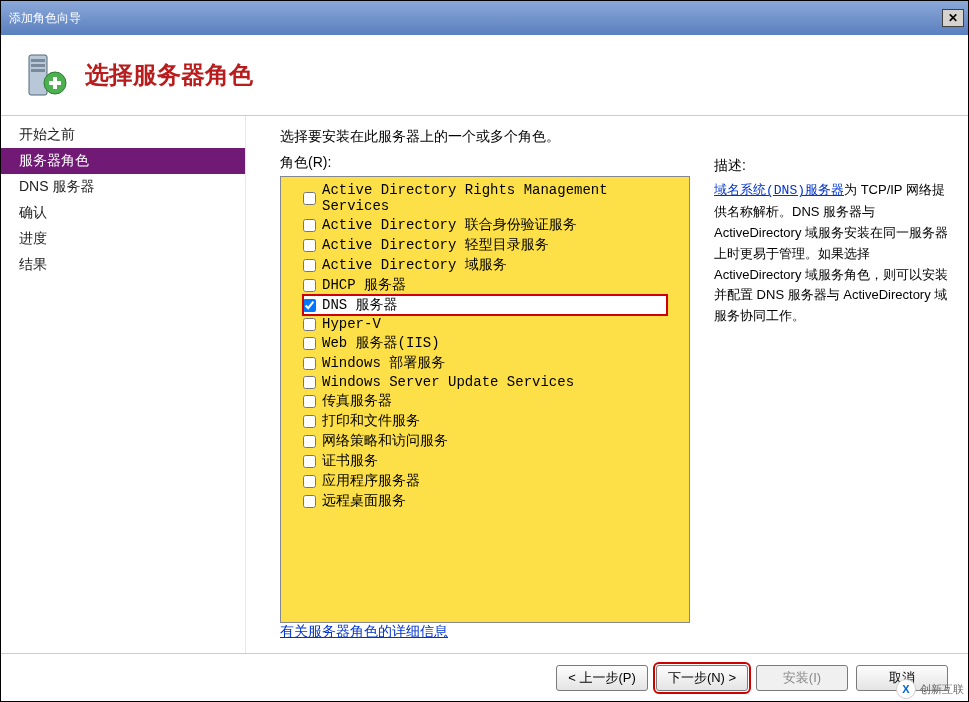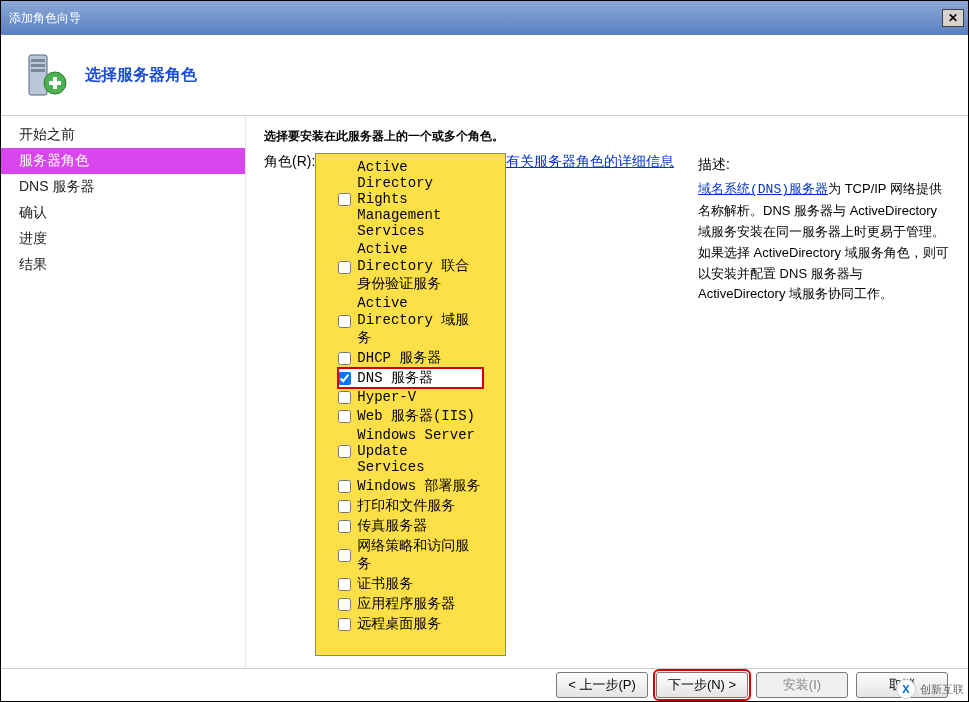--- a/index.html
+++ b/index.html
@@ -4,39 +4,39 @@
 <style>
   * { box-sizing: border-box; margin: 0; padding: 0; }
   body { font-family: "Microsoft YaHei", SimSun, Tahoma, sans-serif; font-size: 13px; background: #fff; }
   .window { width: 969px; height: 702px; border: 1px solid #000; display: flex; flex-direction: column; position: relative; }
   .titlebar { height: 24px; background: linear-gradient(to bottom, #8ba8d8, #5a7fbf); color: #fff; display: flex; align-items: center; padding: 17px 4px; font-size: 12px; }
   .titlebar-text { flex: 1; padding-left: 4px; }
   .close-btn { width: 22px; height: 18px; background: #d6d3ce; border: 1px solid #404040; display: flex; align-items: center; justify-content: center; font-weight: bold; font-size: 12px; color: #000; cursor: pointer; }
   .header { height: 80px; display: flex; align-items: center; padding: 10px 20px; background: #fff; }
   .header-icon { width: 48px; height: 48px; margin-right: 16px; position: relative; }
   .server-svg { width: 48px; height: 48px; }
-  .page-title { font-size: 16px; font-weight: bold; color: #1d4ed8; }
-  .content { flex: 1; display: flex; border-top: 1px solid #ccc; overflow: hidden; }
+  .page-title { font-size: 24px; font-weight: bold; color: #b91c1c; }
+  .content { flex: 1; display: flex; border-top: 1px solid #ccc; overflow: hidden; gap: 16px; }
   .sidebar { width: 245px; background: #fff; padding-top: 6px; border-right: 1px solid #e8e8e8; }
   .sidebar-item { padding: 4px 18px; font-size: 14px; color: #222; cursor: pointer; }
-  .sidebar-item.selected { background: #d946ef; color: #fff; }
+  .sidebar-item.selected { background: #701a75; color: #fff; }
   .main-panel { flex: 1; padding: 12px 18px; display: flex; flex-direction: column; overflow: hidden; }
-  .instruction { font-size: 12px; margin-bottom: 8px; font-weight: bold; }
+  .instruction { font-size: 14px; margin-bottom: 8px; }
   .columns { display: flex; flex: 1; gap: 24px; overflow: hidden; }
-  .roles-col { flex: 0 0 410px; display: flex; flex-direction: row; }
+  .roles-col { flex: 0 0 410px; display: flex; flex-direction: column; }
   .desc-col { flex: 1; font-size: 13px; line-height: 1.6; }
   .roles-label, .desc-label { font-size: 14px; margin-bottom: 4px; }
   .roles-list { border: 1px solid #828790; background: #fde047; flex: 1; overflow-y: auto; padding: 4px 22px; }
   .role-row { display: flex; align-items: center; padding: 1px 0; font-family: Courier New, monospace; font-size: 14px; }
   .role-row input[type=checkbox] { margin-right: 6px; width: 13px; height: 13px; }
   .role-row.highlighted { outline: 2px solid #d00000; outline-offset: -1px; background: #fff; }
   .more-link { font-size: 14px; }
   .more-link a { color: #0033cc; text-decoration: underline; cursor: pointer; }
   .desc-col a { color: #0033cc; text-decoration: underline; font-family: Liberation Mono, monospace; }
-  .footer { height: 33px; border-top: 1px solid #ccc; display: flex; align-items: center; justify-content: flex-end; padding-right: 20px; gap: 8px; }
+  .footer { height: 48px; border-top: 1px solid #ccc; display: flex; align-items: center; justify-content: flex-end; padding-right: 20px; gap: 8px; }
   .btn { min-width: 92px; height: 26px; border: 1px solid #7a7a7a; background: linear-gradient(to bottom, #fdfdfd, #e4e4e4); font-size: 13px; cursor: pointer; padding: 0 10px; border-radius: 3px; }
   .btn:disabled { color: #888; cursor: default; background: #f0f0f0; }
   .btn.highlighted { outline: 2px solid #d00000; outline-offset: 1px; }
   .watermark { position: absolute; right: 4px; bottom: 2px; font-size: 11px; color: #666; display: flex; align-items: center; gap: 4px; }
   .watermark .wm-icon { width: 20px; height: 20px; border: 1px solid #ccc; border-radius: 50%; display: flex; align-items: center; justify-content: center; font-weight: bold; color: #0066cc; background:#fff; }
 </style>
 </head>
 <body>
 
 <div class="window">
@@ -83,53 +83,57 @@
               <label class="role-row">
                 <input type="checkbox" style="">
                 <span>Active Directory Rights Management Services</span>
               </label>
               <label class="role-row">
                 <input type="checkbox" style="">
                 <span>Active Directory 联合身份验证服务</span>
               </label>
               <label class="role-row">
                 <input type="checkbox" style="">
+                <span>Active Directory 轻型目录服务</span>
+              </label>
+              <label class="role-row">
+                <input type="checkbox" style="">
                 <span>Active Directory 域服务</span>
               </label>
               <label class="role-row">
                 <input type="checkbox" style="">
                 <span>DHCP 服务器</span>
               </label>
               <label class="role-row highlighted">
                 <input type="checkbox" checked="" style="">
                 <span>DNS 服务器</span>
               </label>
               <label class="role-row">
                 <input type="checkbox" style="">
                 <span>Hyper-V</span>
               </label>
               <label class="role-row">
                 <input type="checkbox" style="">
                 <span>Web 服务器(IIS)</span>
               </label>
               <label class="role-row">
                 <input type="checkbox" style="">
+                <span>Windows 部署服务</span>
+              </label>
+              <label class="role-row">
+                <input type="checkbox" style="">
                 <span>Windows Server Update Services</span>
               </label>
               <label class="role-row">
                 <input type="checkbox" style="">
-                <span>Windows 部署服务</span>
+                <span>传真服务器</span>
               </label>
               <label class="role-row">
                 <input type="checkbox" style="">
                 <span>打印和文件服务</span>
-              </label>
-              <label class="role-row">
-                <input type="checkbox" style="">
-                <span>传真服务器</span>
               </label>
               <label class="role-row">
                 <input type="checkbox" style="">
                 <span>网络策略和访问服务</span>
               </label>
               <label class="role-row">
                 <input type="checkbox" style="">
                 <span>证书服务</span>
               </label>
               <label class="role-row">

